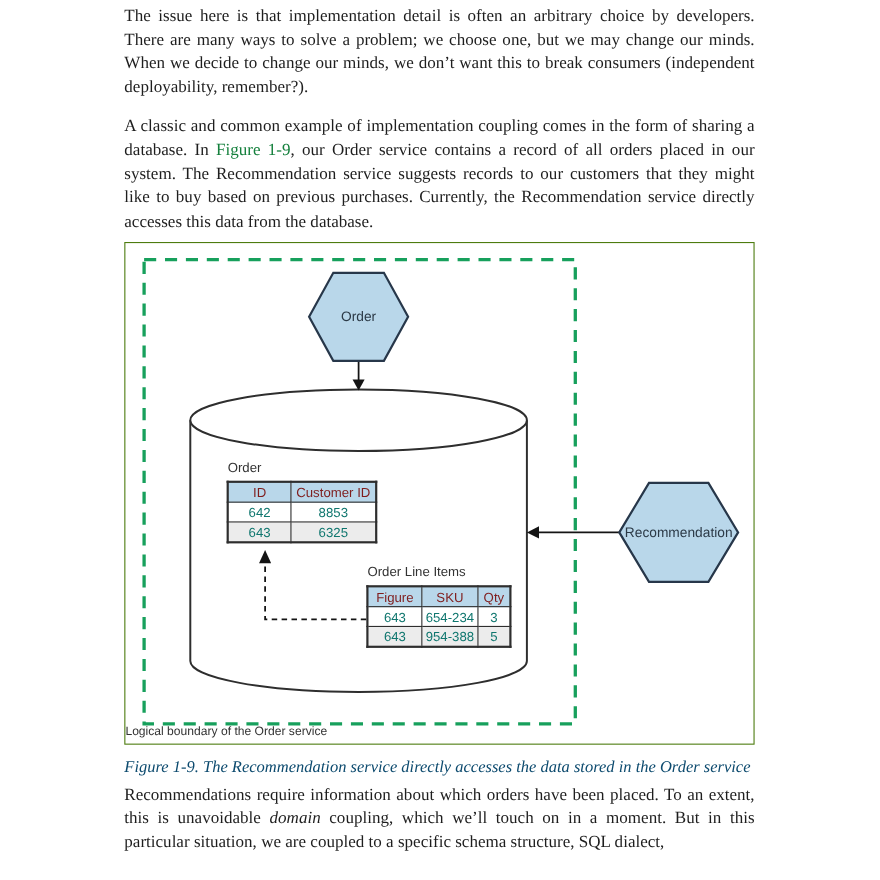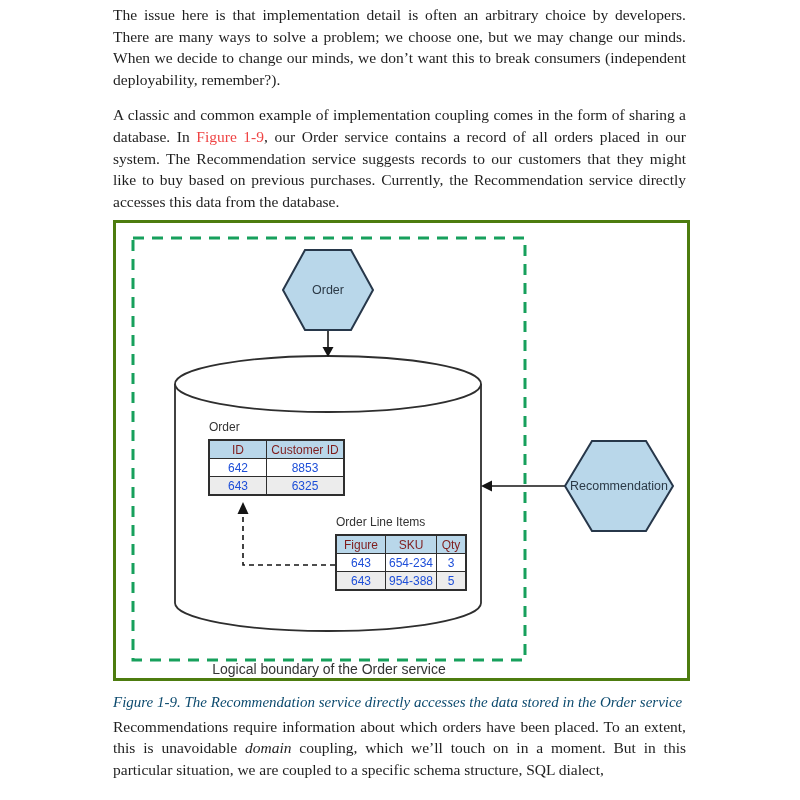--- a/index.html
+++ b/index.html
@@ -4,45 +4,45 @@
 <style>
   html,body { margin:0; padding:0; background:#ffffff; }
   body { width:800px; height:800px; overflow:hidden; }
   .page { position:relative; width:800px; height:800px; background:#ffffff;
           font-family:"Liberation Serif", serif; }
   .content { position:absolute; left:113px; top:0; width:573px; padding-top:4px; }
 
   p.body-text { margin:0; font-size:15.5px; line-height:21.6px; color:#1e1e1e;
                 text-align:justify; }
   p.body-text.second { margin-top:14px; }
-  .figlink { color:#ef4444; text-decoration:none; cursor:pointer; }
+  .figlink { color:#15803d; text-decoration:none; cursor:pointer; }
 
   .figure-box { position:relative; margin-top:8px; width:571px; height:455px;
-                border:3px solid #4d7c0f; background:#ffffff; }
+                border:1px solid #4d7c0f; background:#ffffff; }
   .diagram-svg { position:absolute; left:0; top:0; }
 
   .hex-label { position:absolute; font-family:"Liberation Sans", sans-serif;
                font-size:12.5px; color:#2c3a47; text-align:center; }
   .hex-label.order { left:162px; top:60px; width:100px; }
   .hex-label.rec   { left:445px; top:256px; width:116px; }
 
   .tbl { position:absolute; font-family:"Liberation Sans", sans-serif; }
   .tbl-title { font-size:12px; color:#333333; margin:0 0 5px 1px; }
   .tbl table { border-collapse:collapse; border:2px solid #2e2e2e; }
   .tbl td, .tbl th { border:1.5px solid #2e2e2e; font-size:12px; font-weight:normal;
-                     text-align:center; padding:0; height:17px; color:#1d4ed8; }
+                     text-align:center; padding:0; height:17px; color:#0f766e; }
   .tbl th { background:#b9d7ea; color:#7f1d1d; }
   .tbl tr.alt td { background:#ececec; }
   .order-tbl { left:92px; top:197px; }
   .order-tbl .c0 { width:56px; } .order-tbl .c1 { width:76px; }
   .li-tbl { left:219px; top:292px; }
   .li-tbl .c0 { width:48px; } .li-tbl .c1 { width:50px; } .li-tbl .c2 { width:28px; }
 
-  .boundary-label { position:absolute; left:0; top:438px; width:426px; text-align:center;
-                    font-family:"Liberation Sans", sans-serif; font-size:14px; color:#333333; }
+  .boundary-label { position:absolute; left:0; top:438px; width:426px; text-align:left;
+                    font-family:"Liberation Sans", sans-serif; font-size:11px; color:#333333; }
 
   p.caption { margin:11px 0 0; font-size:15px; line-height:20.5px; font-style:italic;
               color:#0c4a6e; text-align:left; }
   p.body-text.last { margin-top:3px; }
 </style>
 </head>
 <body>
 
 <div class="page">
   <div class="content">

